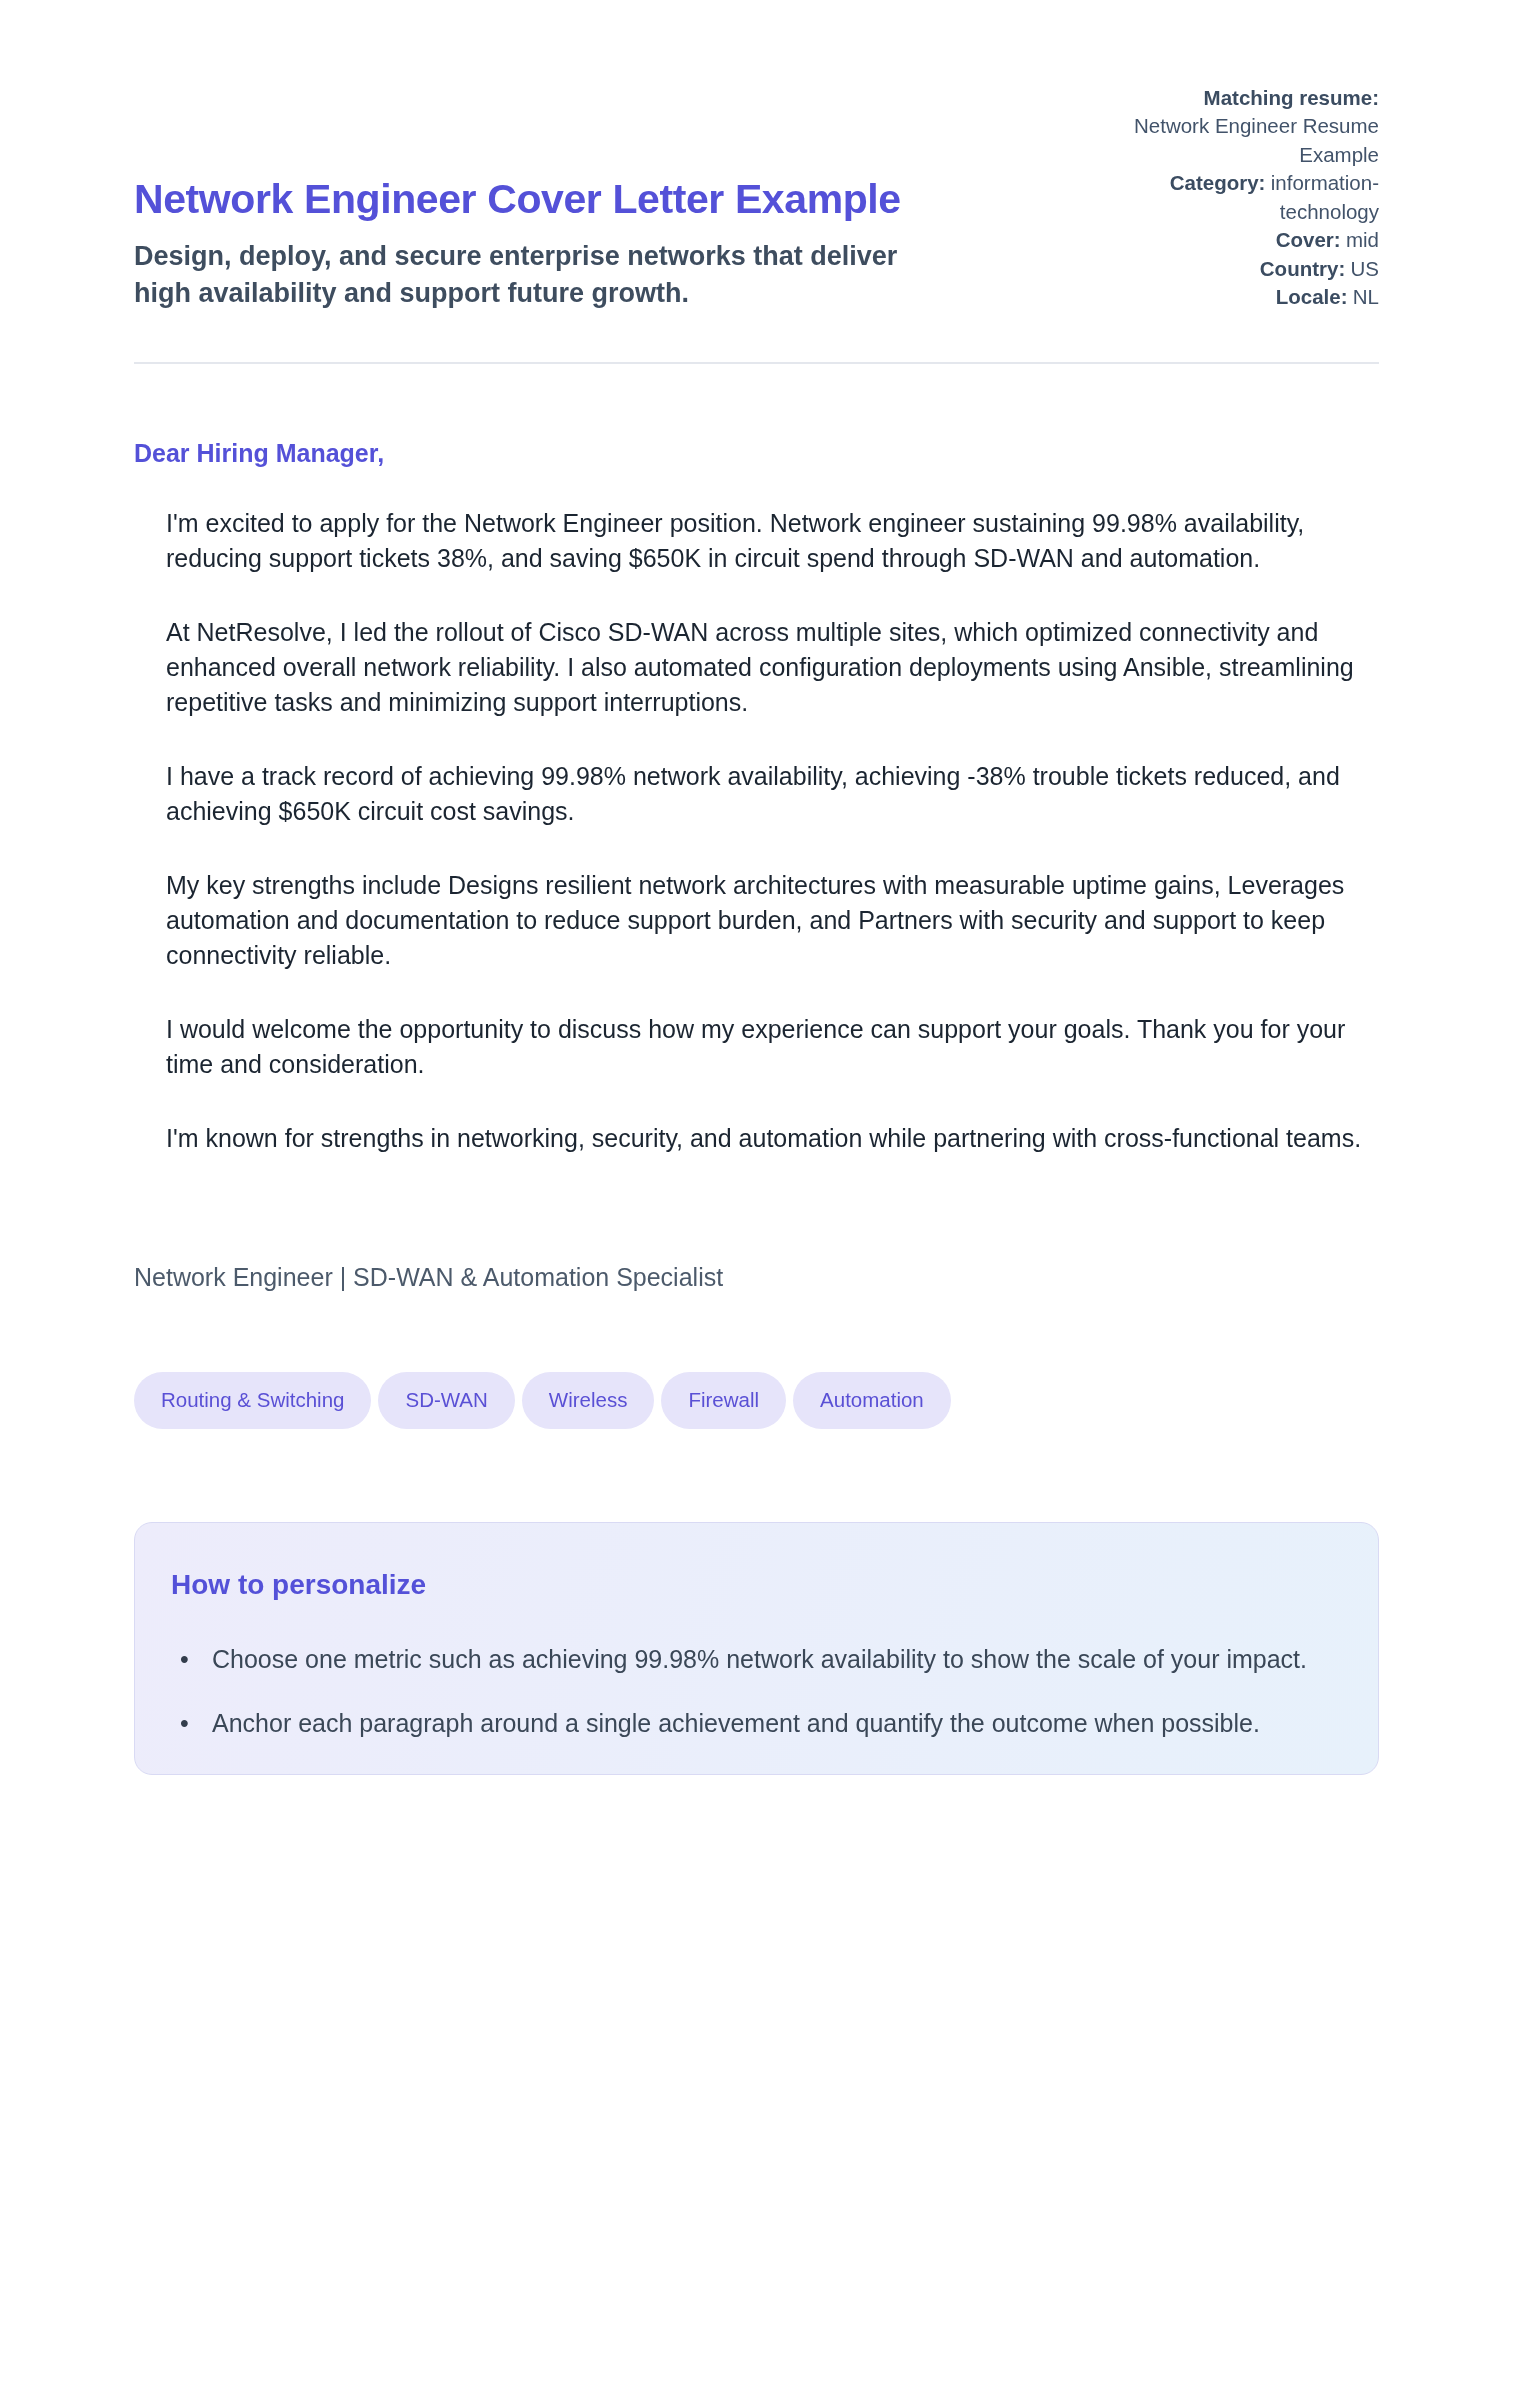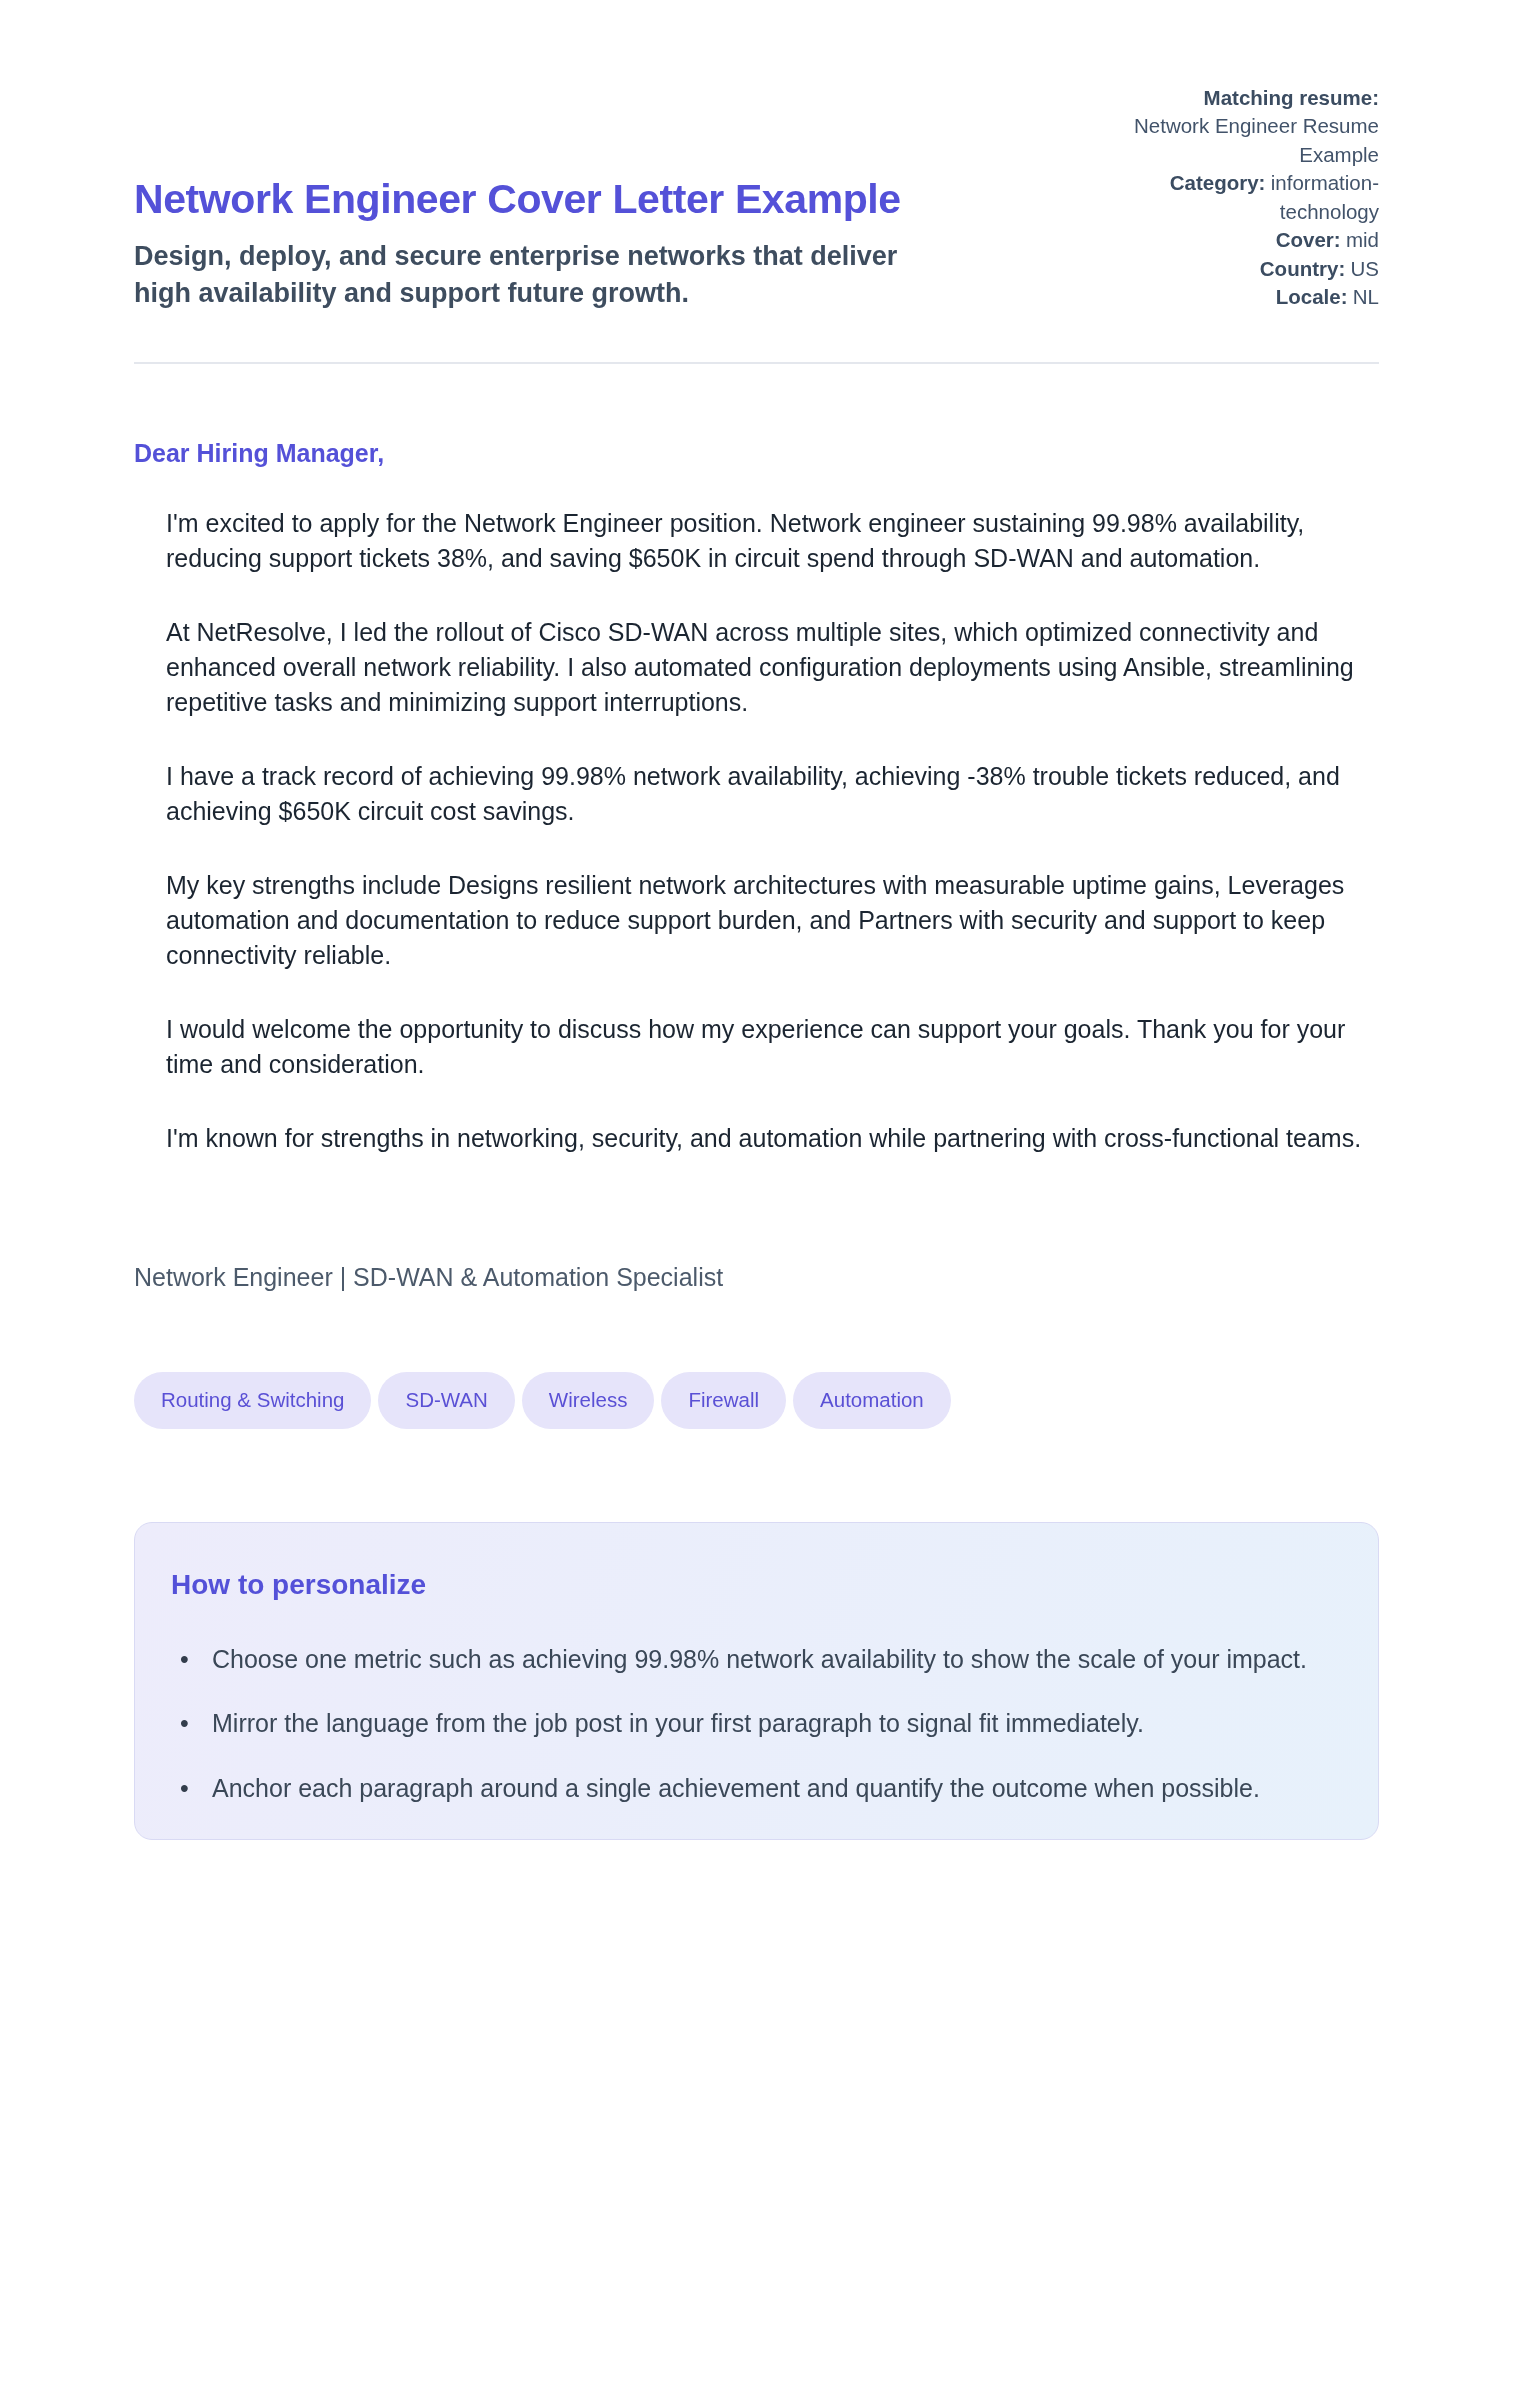--- a/index.html
+++ b/index.html
@@ -148,21 +148,20 @@
 
         <span class="tag">Automation</span>
       </div>
 
     <section class="callout">
       <h2 class="callout-heading">How to personalize</h2>
       <ul class="callout-list">
 
           <li>Choose one metric such as achieving 99.98% network availability to show the scale of your impact.</li>
 
-          <li>Mirror the language from the job post in your first paragraph to signal fit immediately.</li>
 
           <li>Anchor each paragraph around a single achievement and quantify the outcome when possible.</li>
         </ul>
     </section>
   </main>
 
 </div>
 
 
 </body></html>

